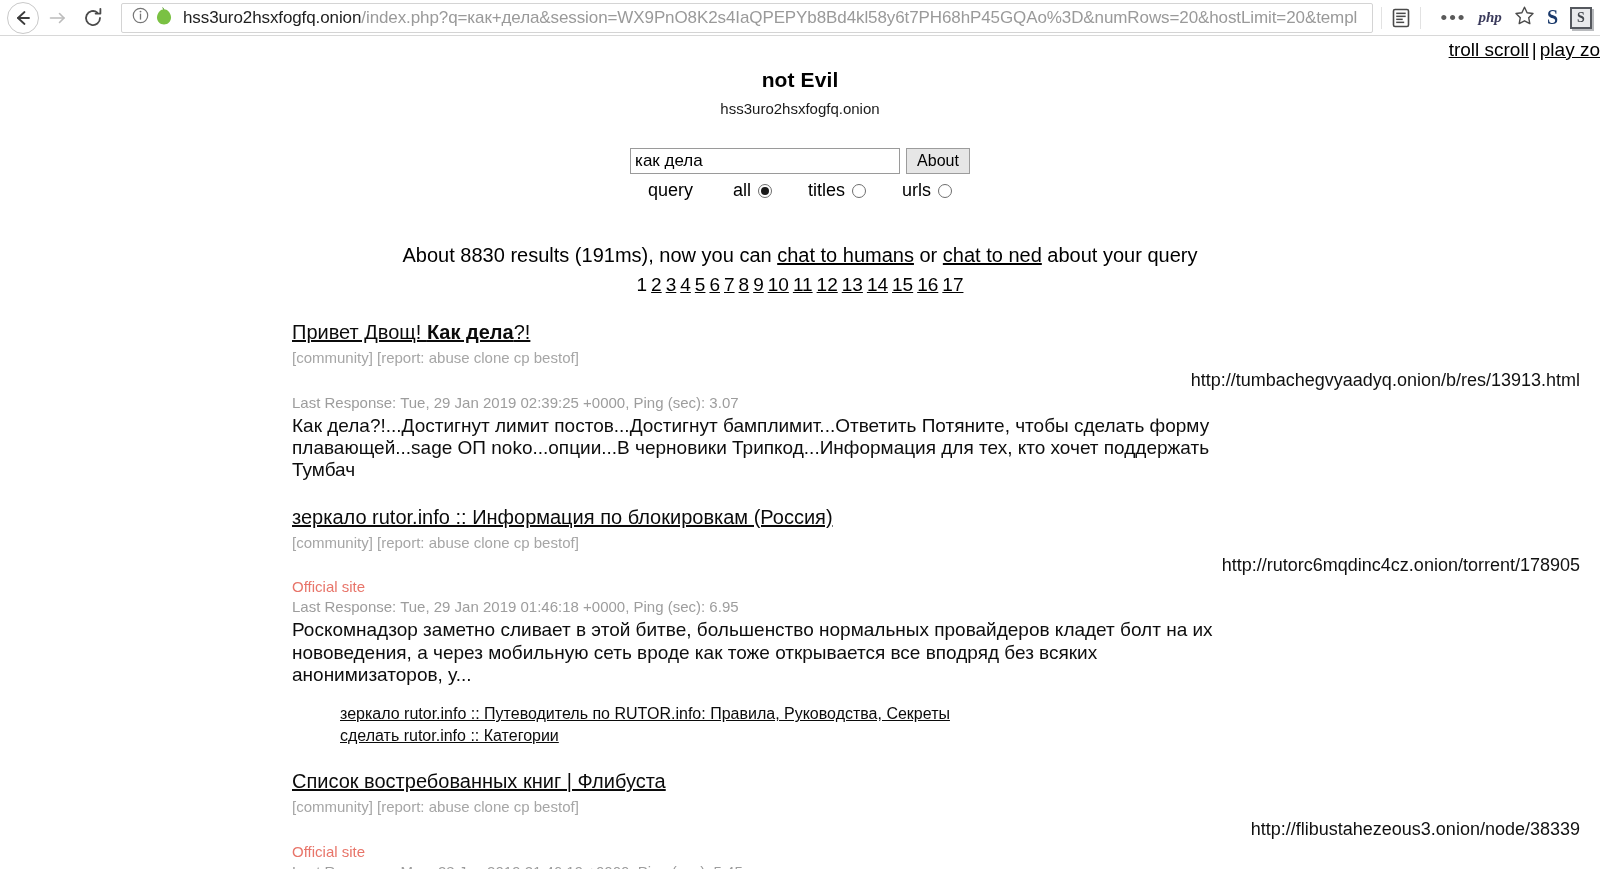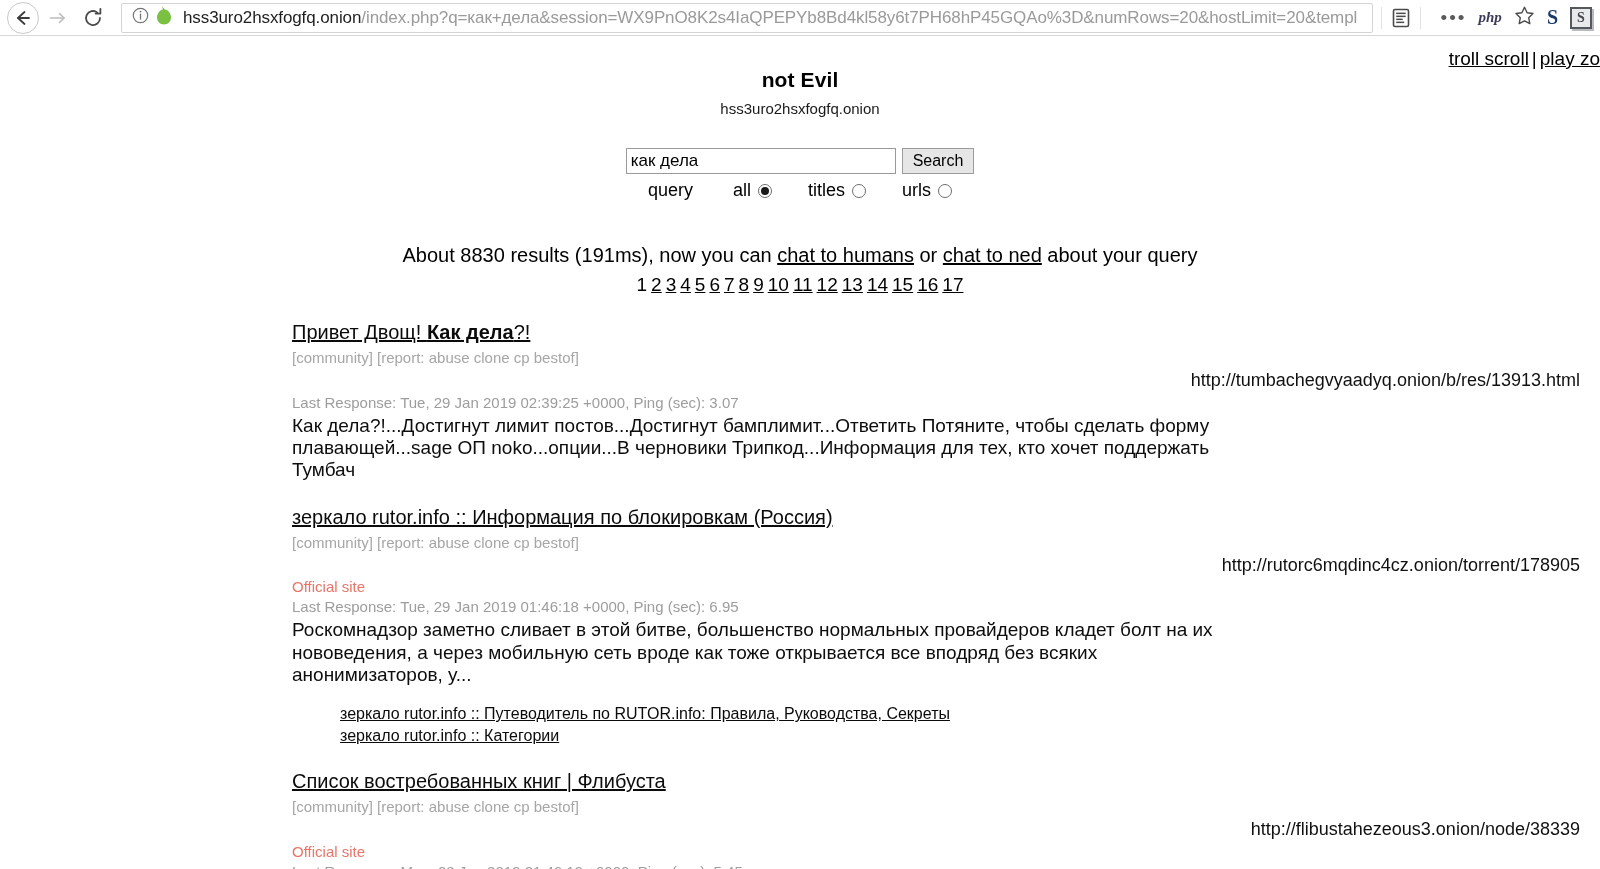--- a/index.html
+++ b/index.html
@@ -82,21 +82,21 @@
     width: 1600px;
     height: 833px;
     overflow: hidden;
     background: #ffffff;
     font-family: "Liberation Sans", sans-serif;
     color: #000;
   }
 
   .topright {
     position: absolute;
-    top: 12px; right: 0px;
+    top: 3px; right: 0px;
     font-size: 19px;
     white-space: nowrap;
     color: #000;
   }
   .topright a { color: #000; text-decoration: underline; }
   .topright .sep { text-decoration: none; padding: 0 3px; }
 
   .site-title {
     text-align: center;
     font-size: 21px;
@@ -323,21 +323,21 @@
 
   <div class="topright">
     <a href="#">troll scroll</a><span class="sep">|</span><a href="#">play zo</a>
   </div>
 
   <div class="site-title">not Evil</div>
   <div class="site-sub">hss3uro2hsxfogfq.onion</div>
 
   <div class="search-wrap">
     <input class="search-input" type="text" value="как дела" style="">
-    <button class="search-btn">Search</button>
+    <button class="search-btn">About</button>
   </div>
 
   <div class="radio-row">
     <span class="query-word">query</span>
     <span class="grp">
       <span>all</span>
       <span class="rdo checked"></span>
     </span>
     <span class="grp">
       <span>titles</span>
@@ -354,18 +354,18 @@
   </div>
 
   <div class="pager">
     <span class="current">1</span><span id="pager-links"><a href="#">2</a><a href="#">3</a><a href="#">4</a><a href="#">5</a><a href="#">6</a><a href="#">7</a><a href="#">8</a><a href="#">9</a><a href="#">10</a><a href="#">11</a><a href="#">12</a><a href="#">13</a><a href="#">14</a><a href="#">15</a><a href="#">16</a><a href="#">17</a></span>
   </div>
 
   <div class="results" id="results-container">
       <div class="result"><a class="r-title" href="#"><span>Привет Двощ! </span><b>Как дела</b><span>?!</span></a><div class="r-tags">[community] [report: abuse clone cp bestof]</div><div class="r-url">http://tumbachegvyaadyq.onion/b/res/13913.html</div><div class="r-meta">Last Response: Tue, 29 Jan 2019 02:39:25 +0000, Ping (sec): 3.07</div><div class="r-snippet">Как дела?!...Достигнут лимит постов...Достигнут бамплимит...Ответить Потяните, чтобы сделать форму плавающей...sage ОП noko...опции...В черновики Трипкод...Информация для тех, кто хочет поддержать Тумбач</div></div>
       <div class="result"><a class="r-title" href="#"><span>зеркало rutor.info :: Информация по блокировкам (Россия)</span></a><div class="r-tags">[community] [report: abuse clone cp bestof]</div><div class="r-url">http://rutorc6mqdinc4cz.onion/torrent/178905</div><div class="r-official">Official site</div><div class="r-meta">Last Response: Tue, 29 Jan 2019 01:46:18 +0000, Ping (sec): 6.95</div><div class="r-snippet">Роскомнадзор заметно сливает в этой битве, большенство нормальных провайдеров кладет болт на их нововедения, а через мобильную сеть вроде как тоже открывается все вподряд без всяких анонимизаторов, у...</div><div class="sublinks">
           <a href="#">зеркало rutor.info :: Путеводитель по RUTOR.info: Правила, Руководства, Секреты</a>
-          <a href="#">зеркало rutor.info :: Категории</a>
+          <a href="#">сделать rutor.info :: Категории</a>
         </div></div>
       <div class="result"><a class="r-title" href="#"><span>Список востребованных книг | Флибуста</span></a><div class="r-tags">[community] [report: abuse clone cp bestof]</div><div class="r-url">http://flibustahezeous3.onion/node/38339</div><div class="r-official">Official site</div><div class="r-meta">Last Response: Mon, 28 Jan 2019 21:46:19 +0000, Ping (sec): 5.45</div></div>
     </div>
 
 </div>
 
 </body></html>

